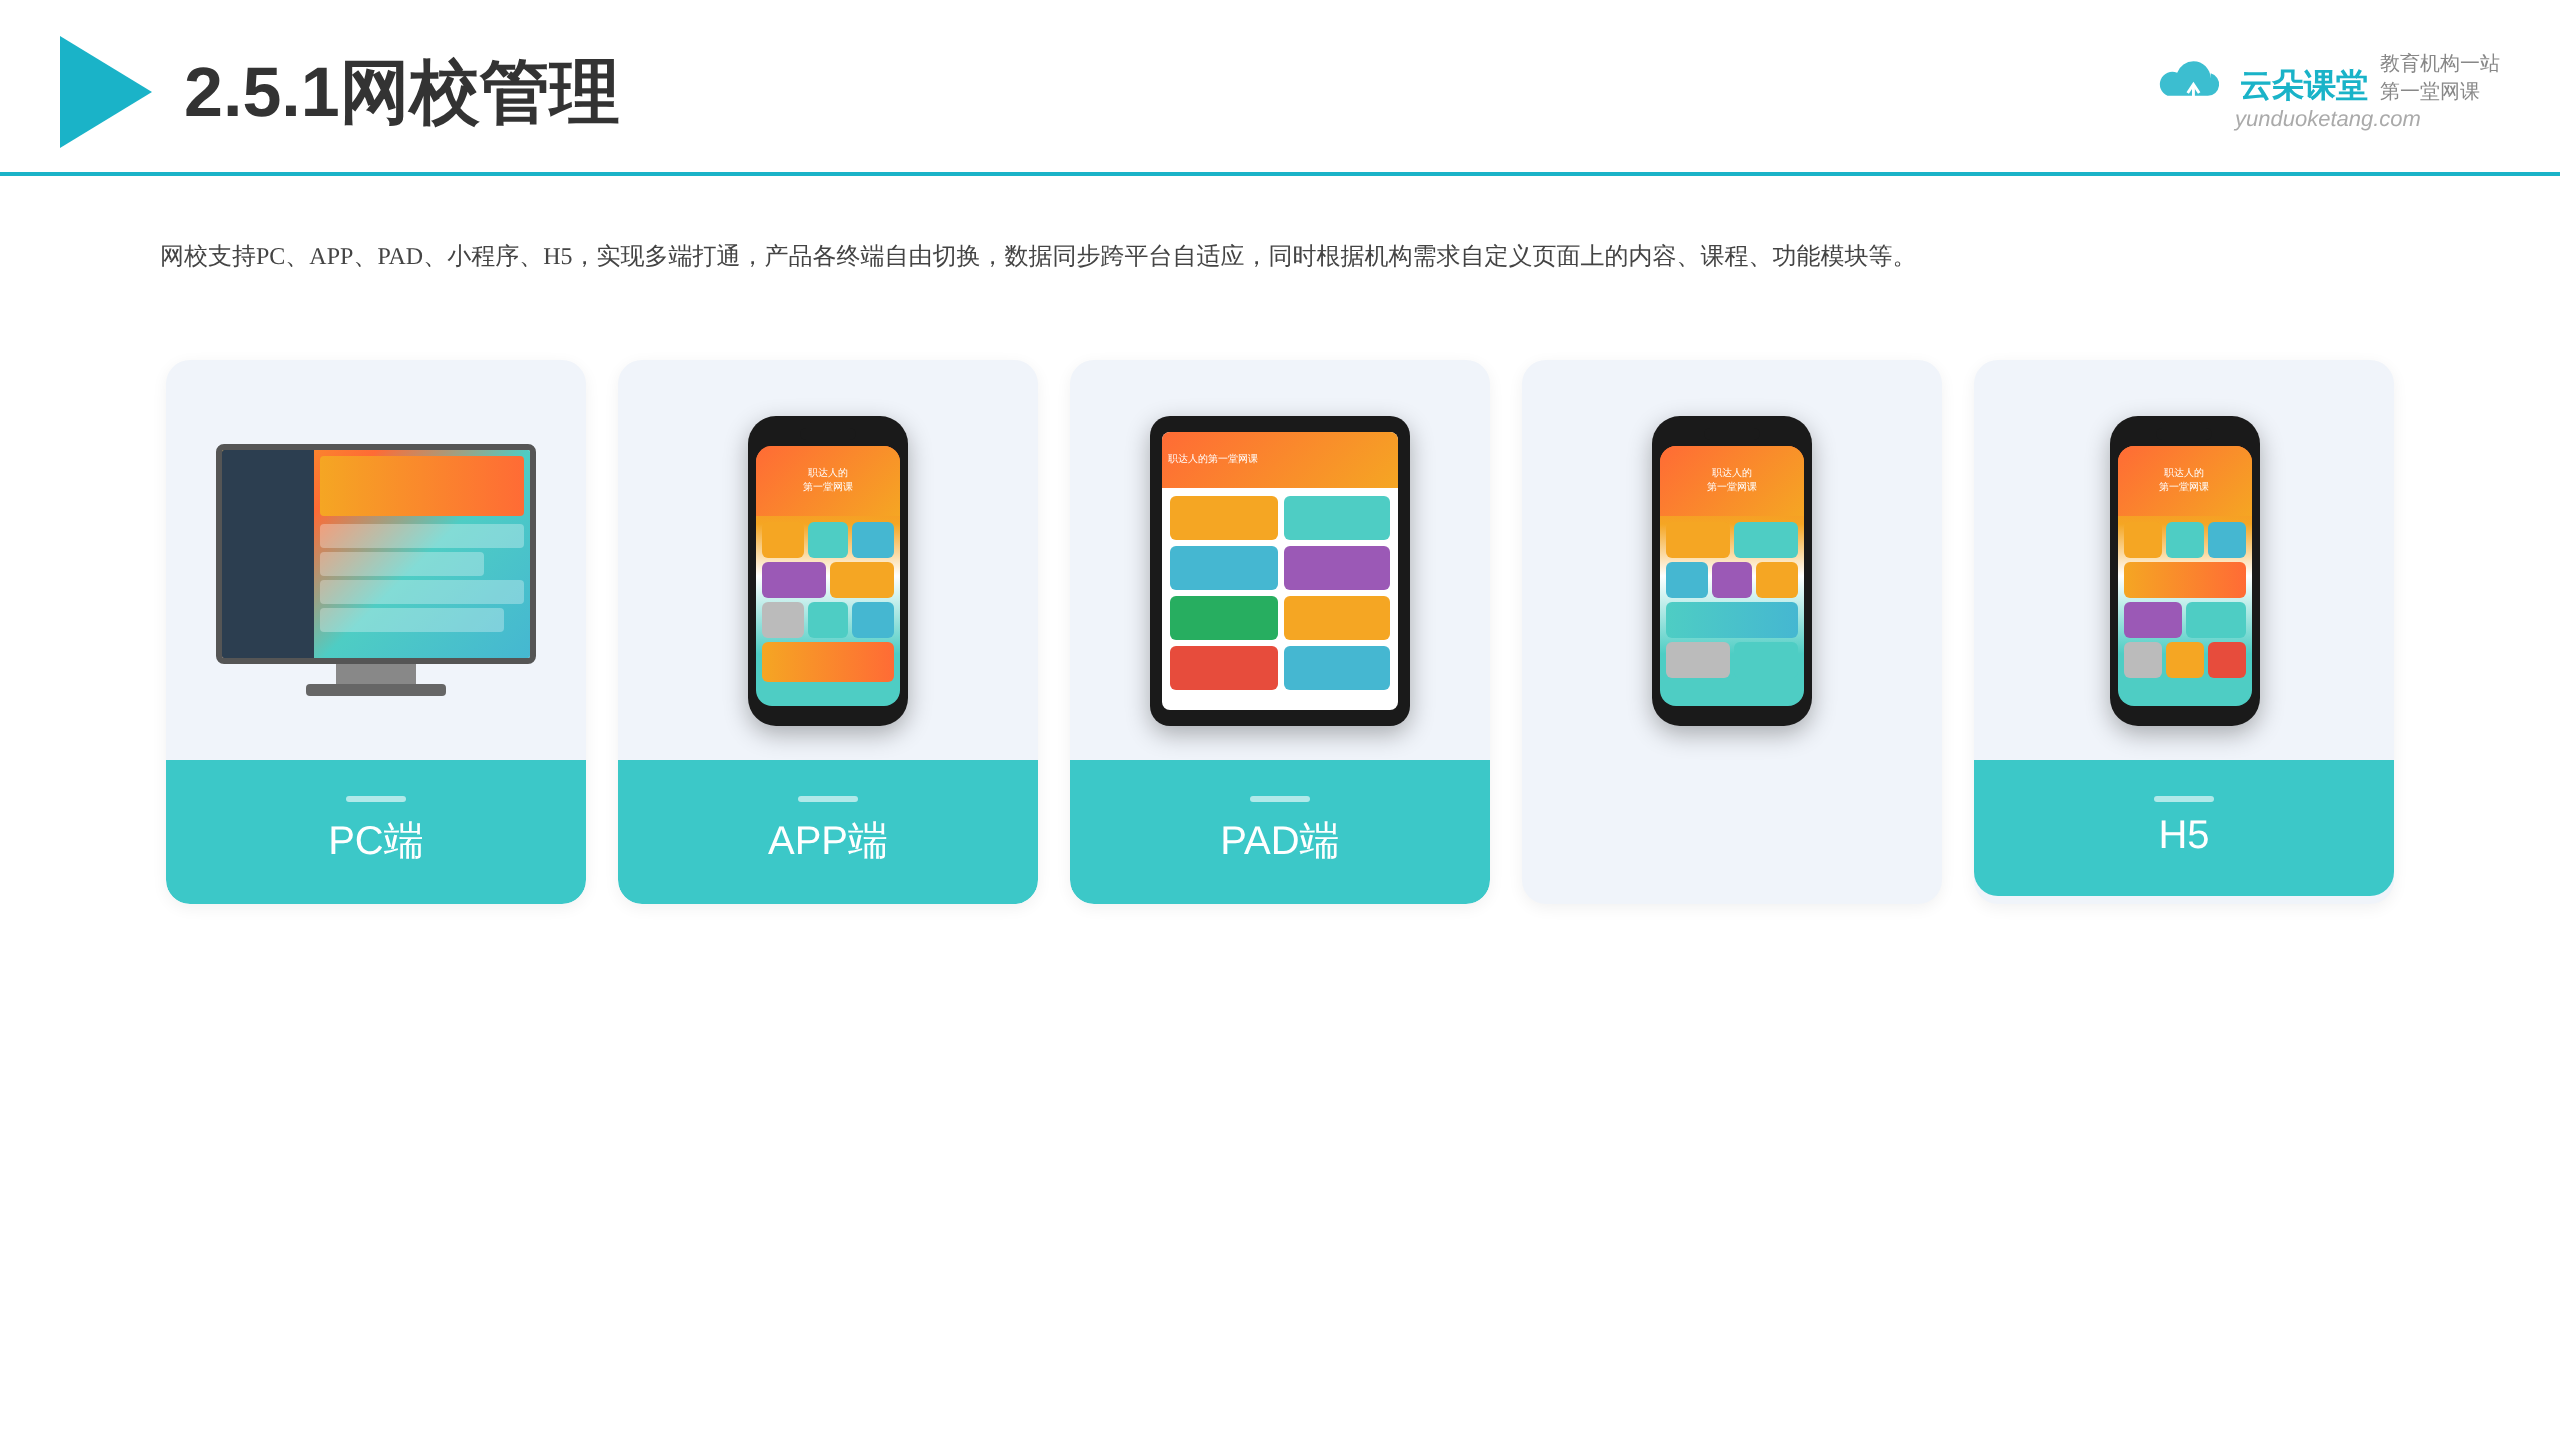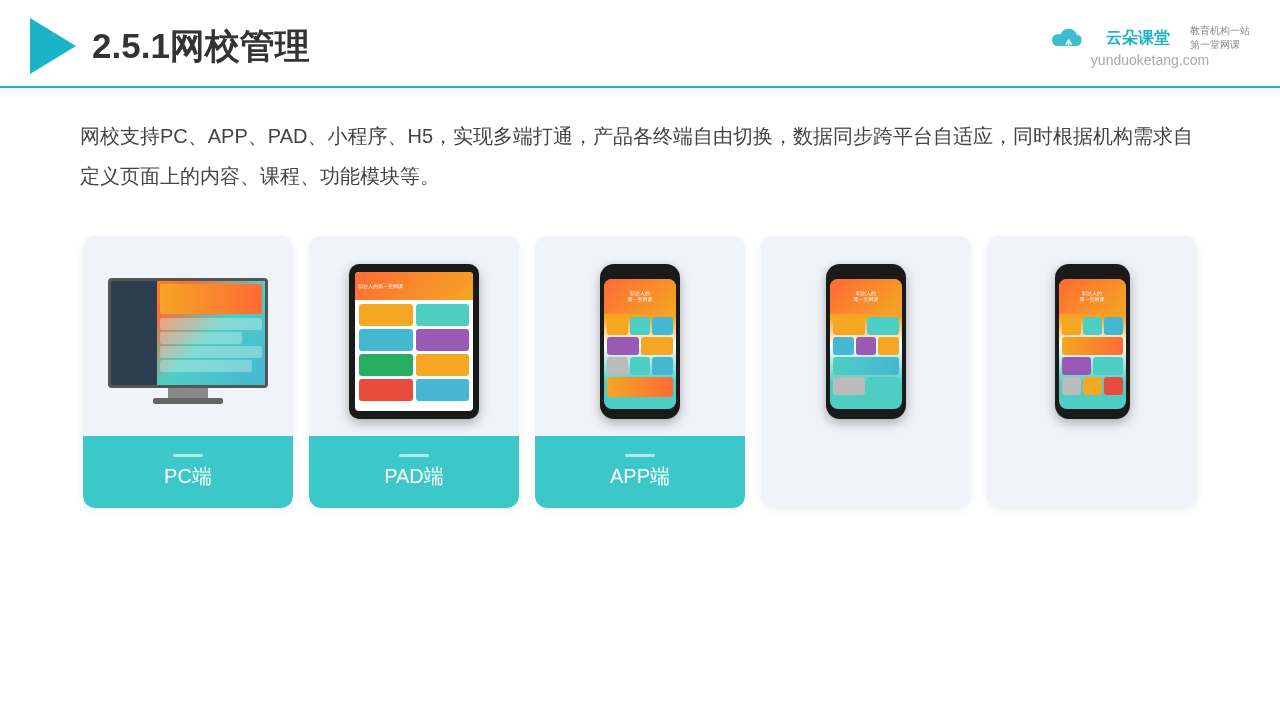--- a/index.html
+++ b/index.html
@@ -36,43 +36,45 @@
       font-weight: 600;
       color: #333333;
     }
     .header-right {
       display: flex;
       flex-direction: column;
       align-items: center;
     }
     .brand-logo {
       display: flex;
-      align-items: center;
-      gap: 20px;
+      align-items: flex-end;
+      gap: 6px;
     }
     .cloud-icon {
       width: 36px;
       height: 28px;
     }
     .brand-text-main {
       font-size: 16px;
       font-weight: 700;
       color: #1ab3c8;
     }
     .brand-url {
-      font-size: 14px;
+      font-size: 11px;
       color: #aaa;
+      font-style: italic;
     }
 
     
     .description {
       padding: 28px 80px 10px 80px;
-      font-size: 20px;
+      font-size: 12px;
       color: #444;
       line-height: 2;
+      font-family: Liberation Serif, serif;
     }
 
     
     .cards-container {
       display: flex;
       justify-content: center;
       gap: 16px;
       padding: 30px 50px 20px 50px;
     }
 
@@ -343,20 +345,56 @@
       </div>
     </div>
     <div class="card-label">
       <div class="card-label-line"></div>
       <span>PC端</span>
     </div>
   </div>
 
   <div class="card">
     <div class="card-image-area">
+      <div class="phone-mockup">
+        <div class="phone-body">
+          <div class="phone-notch"></div>
+          <div class="phone-screen">
+            <div class="phone-screen-header">
+              <div class="phone-screen-text">职达人的<br>第一堂网课</div>
+            </div>
+            <div class="phone-screen-body">
+              <div class="phone-row">
+                <div class="phone-card-mini phone-card-orange"></div>
+                <div class="phone-card-mini phone-card-green"></div>
+                <div class="phone-card-mini phone-card-blue"></div>
+              </div>
+              <div class="phone-row">
+                <div class="phone-card-mini phone-card-purple"></div>
+                <div class="phone-card-mini phone-card-orange"></div>
+              </div>
+              <div class="phone-row">
+                <div class="phone-card-mini phone-card-gray"></div>
+                <div class="phone-card-mini phone-card-green"></div>
+                <div class="phone-card-mini phone-card-blue"></div>
+              </div>
+              <div style="height:20px;background:linear-gradient(90deg,#f5a623,#ff6b35);border-radius:3px;"></div>
+            </div>
+          </div>
+        </div>
+      </div>
+    </div>
+    <div class="card-label">
+      <div class="card-label-line"></div>
+      <span>APP端</span>
+    </div>
+  </div>
+
+  <div class="card">
+    <div class="card-image-area">
       <div class="tablet-mockup">
         <div class="tablet-body">
           <div class="tablet-screen">
             <div class="tablet-screen-header">
               <div class="tablet-header-text">职达人的第一堂网课</div>
             </div>
             <div class="tablet-content">
               <div class="tablet-item tab-orange"></div>
               <div class="tablet-item tab-teal"></div>
               <div class="tablet-item tab-blue"></div>
@@ -381,56 +419,20 @@
       <div class="phone-mockup">
         <div class="phone-body">
           <div class="phone-notch"></div>
           <div class="phone-screen">
             <div class="phone-screen-header">
               <div class="phone-screen-text">职达人的<br>第一堂网课</div>
             </div>
             <div class="phone-screen-body">
               <div class="phone-row">
                 <div class="phone-card-mini phone-card-orange"></div>
-                <div class="phone-card-mini phone-card-green"></div>
-                <div class="phone-card-mini phone-card-blue"></div>
-              </div>
-              <div class="phone-row">
-                <div class="phone-card-mini phone-card-purple"></div>
-                <div class="phone-card-mini phone-card-orange"></div>
-              </div>
-              <div class="phone-row">
-                <div class="phone-card-mini phone-card-gray"></div>
-                <div class="phone-card-mini phone-card-green"></div>
-                <div class="phone-card-mini phone-card-blue"></div>
-              </div>
-              <div style="height:20px;background:linear-gradient(90deg,#f5a623,#ff6b35);border-radius:3px;"></div>
-            </div>
-          </div>
-        </div>
-      </div>
-    </div>
-    <div class="card-label">
-      <div class="card-label-line"></div>
-      <span>APP端</span>
-    </div>
-  </div>
-
-  <div class="card">
-    <div class="card-image-area">
-      <div class="phone-mockup">
-        <div class="phone-body">
-          <div class="phone-notch"></div>
-          <div class="phone-screen">
-            <div class="phone-screen-header">
-              <div class="phone-screen-text">职达人的<br>第一堂网课</div>
-            </div>
-            <div class="phone-screen-body">
-              <div class="phone-row">
-                <div class="phone-card-mini phone-card-orange"></div>
                 <div class="phone-card-mini phone-card-teal" style="background:#4ecdc4"></div>
               </div>
               <div class="phone-row">
                 <div class="phone-card-mini phone-card-blue"></div>
                 <div class="phone-card-mini phone-card-purple"></div>
                 <div class="phone-card-mini phone-card-orange"></div>
               </div>
               <div style="height:18px;background:linear-gradient(90deg,#4ecdc4,#45b7d1);border-radius:3px;"></div>
               <div class="phone-row">
                 <div class="phone-card-mini phone-card-gray"></div>
@@ -466,15 +468,19 @@
               <div class="phone-row">
                 <div class="phone-card-mini phone-card-gray"></div>
                 <div class="phone-card-mini phone-card-orange"></div>
                 <div class="phone-card-mini" style="background:#e74c3c"></div>
               </div>
             </div>
           </div>
         </div>
       </div>
     </div>
+    <div class="card-label">
+      <div class="card-label-line"></div>
+      <span>H5</span>
+    </div>
   </div>
 
 </div>
 
 </body></html>

